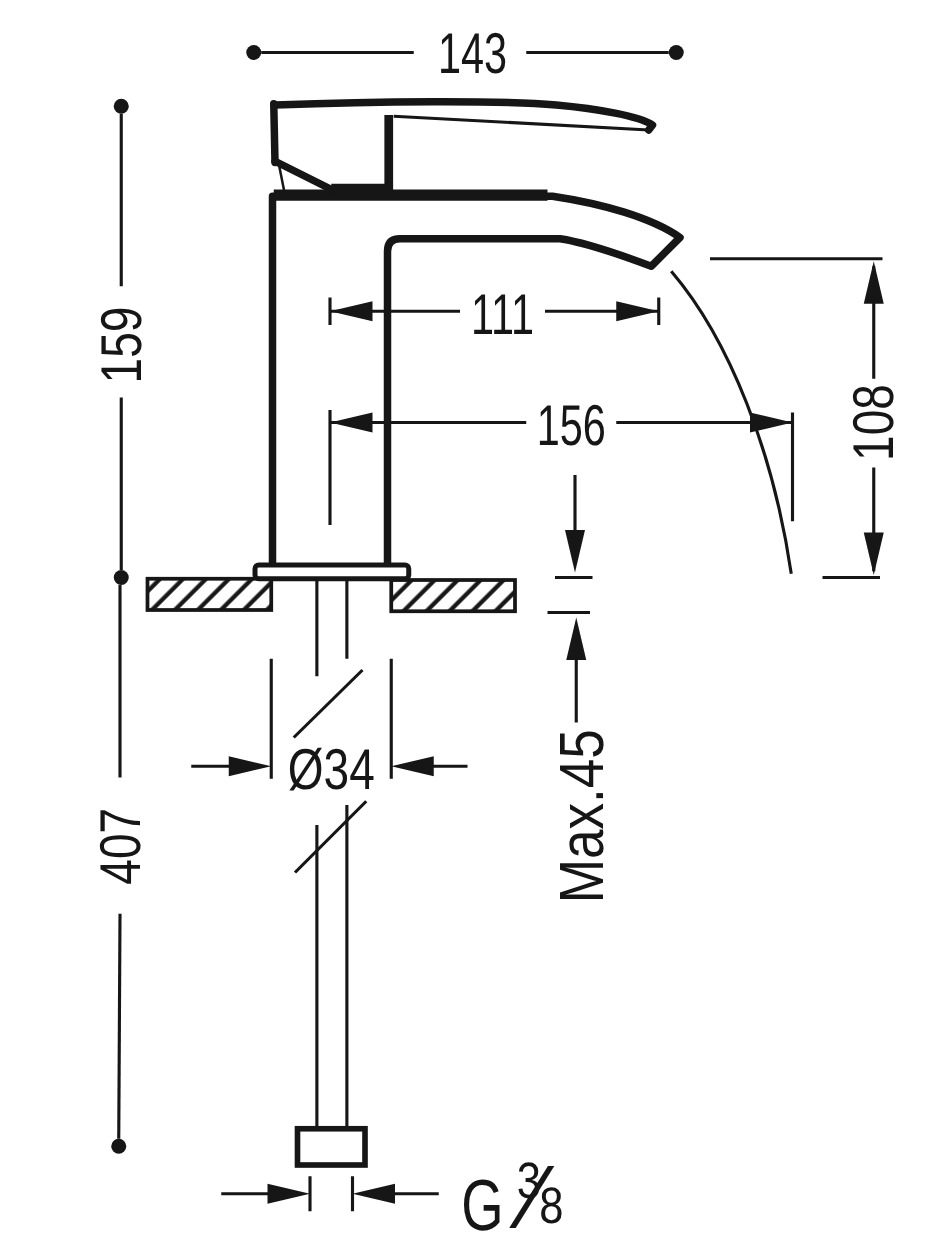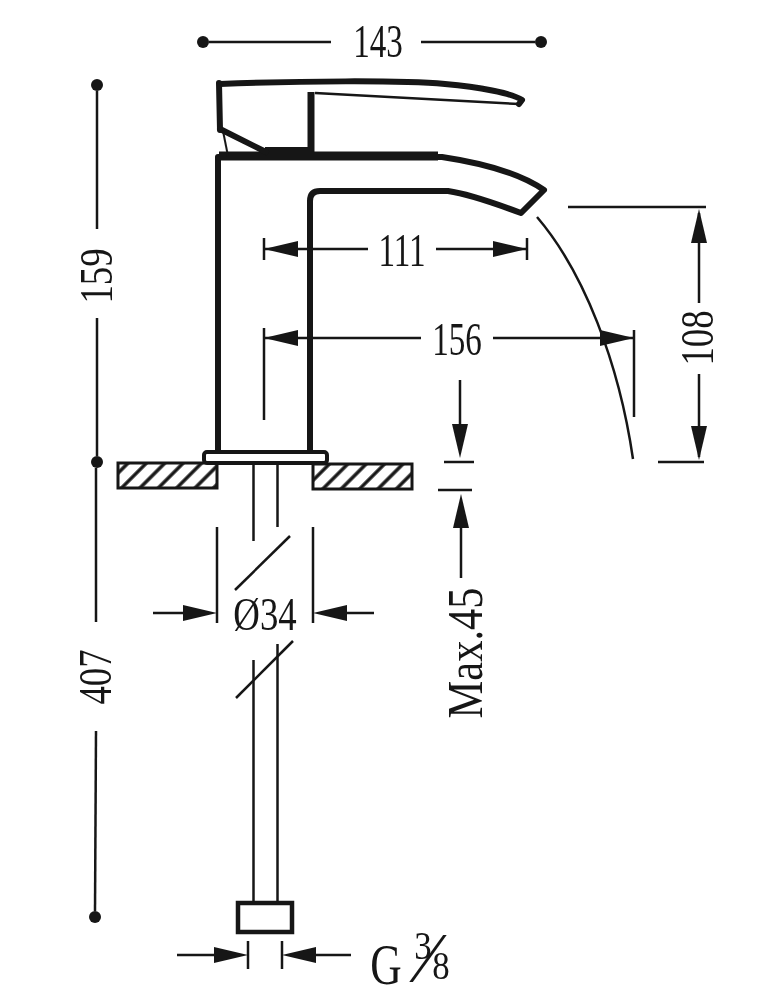--- a/index.html
+++ b/index.html
@@ -1,17 +1,17 @@
 <!DOCTYPE html>
 <html><head>
 <meta charset="utf-8">
 <style>
   html,body{margin:0;padding:0;background:#fff;}
   .stage{position:relative;width:758px;height:1000px;background:#ffffff;overflow:hidden;
-         font-family:Liberation Serif, serif;color:#161616;}
+         font-family:Liberation Sans, sans-serif;color:#161616;}
   .stage svg{position:absolute;left:0;top:0;}
   .dim{position:absolute;font-size:46px;line-height:1;white-space:nowrap;color:#161616;
        transform:translate(-50%,-50%) scaleX(0.72);}
   .dim.rot{transform:translate(-50%,-50%) rotate(-90deg) scaleX(0.8);}
   .dim.wide{transform:translate(-50%,-50%) scaleX(0.8);}
   .dim.maxlbl{font-size:50px;transform:translate(-50%,-50%) rotate(-90deg) scaleX(0.85);}
   .thread{position:absolute;left:370px;top:925px;width:95px;height:78px;}
   .thread span{position:absolute;line-height:1;color:#161616;}
   .t-g{font-size:58px;transform:translate(-50%,-50%) scaleX(0.75);}
   .t-n{font-size:41px;transform:translate(-50%,-50%) scaleX(0.85);}

